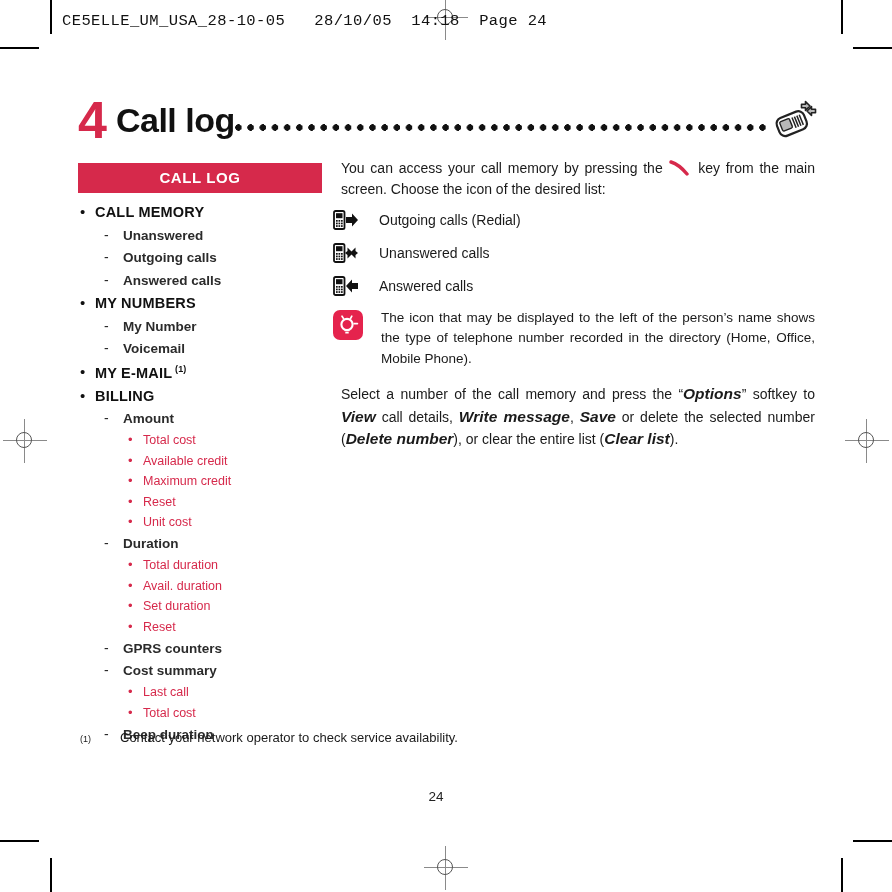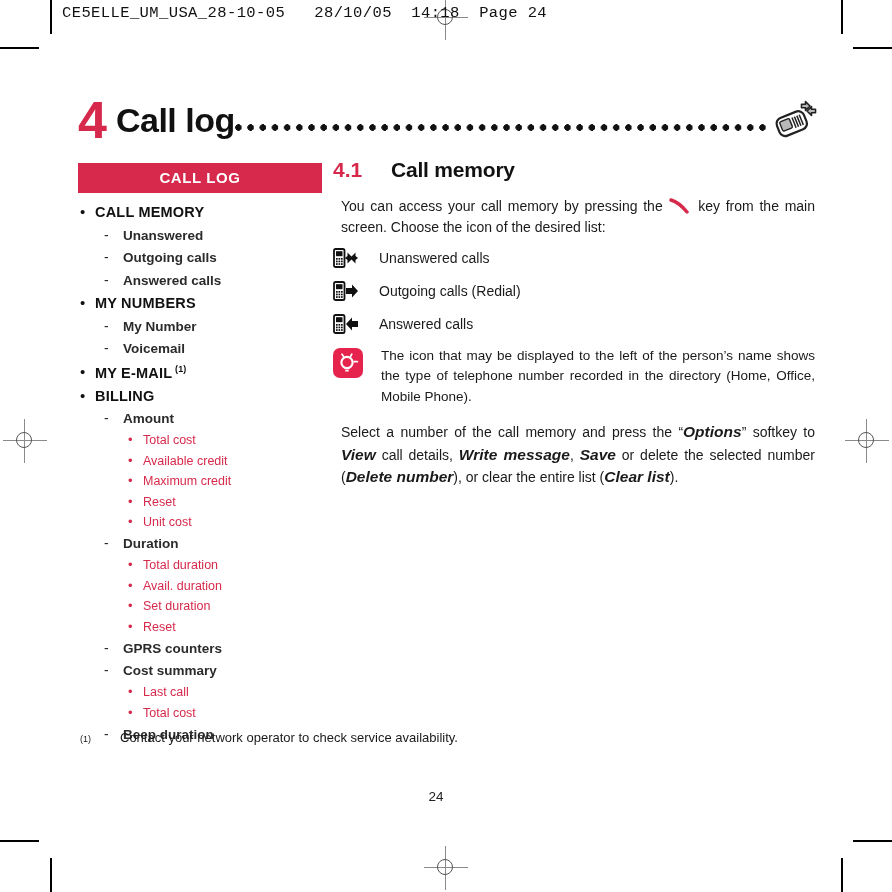--- a/index.html
+++ b/index.html
@@ -35,21 +35,21 @@
     width: 1.4px; height: 44px; background: #8a8a8a;
   }
   .reg-mark .reg-h {
     position: absolute; top: 21px; left: 0;
     height: 1.4px; width: 44px; background: #8a8a8a;
   }
 
   
   .scan-header {
     position: absolute;
-    left: 62px; top: 4px;
+    left: 62px; top: 12px;
     font-family: "Liberation Mono", monospace;
     font-size: 15.5px;
     letter-spacing: 0.4px;
     color: #111;
     white-space: pre;
   }
 
   
   .page {
     position: absolute;
@@ -399,34 +399,52 @@
         </div>
         <div class="toc-l2">
           <span class="bullet">-</span>
           <span class="txt">Beep duration</span>
         </div>
       </div>
   </div>
 
   <div class="main">
 
-    <div class="sec-head">
-      <span class="sec-num">4.1</span>
-      <span class="sec-title">Call memory</span>
-    </div>
 
     <p class="body-txt">
       <span>You can access your call memory by pressing the</span>
       <span class="inline-phone">
         <svg viewBox="0 0 24 16" width="24" height="16">
           <path d="M3 2 C8 3.5 14 8 19 14" stroke="#d6294b" stroke-width="3.4" fill="none" stroke-linecap="round"></path>
         </svg>
       </span>
       <span>key from the main screen. Choose the icon of the desired list:</span>
     </p>
+
+    <div class="icon-row">
+      <span class="ic">
+        <svg viewBox="0 0 26 22" width="26" height="22">
+          <rect x="1" y="2" width="10.5" height="18" rx="1.6" fill="#fff" stroke="#111" stroke-width="1.8"></rect>
+          <rect x="3" y="4.2" width="6.5" height="5" fill="#111"></rect>
+          <g fill="#111">
+            <rect x="3" y="11" width="1.7" height="1.7"></rect>
+              <rect x="5.5" y="11" width="1.7" height="1.7"></rect>
+              <rect x="8" y="11" width="1.7" height="1.7"></rect>
+            <rect x="3" y="13.6" width="1.7" height="1.7"></rect>
+              <rect x="5.5" y="13.6" width="1.7" height="1.7"></rect>
+              <rect x="8" y="13.6" width="1.7" height="1.7"></rect>
+            <rect x="3" y="16.2" width="1.7" height="1.7"></rect>
+              <rect x="5.5" y="16.2" width="1.7" height="1.7"></rect>
+              <rect x="8" y="16.2" width="1.7" height="1.7"></rect>
+          </g>
+          <path d="M13 8 L19 8 L19 4.5 L25 11 L19 17.5 L19 14 L13 14 Z" fill="#111"></path>
+        </svg>
+      </span>
+      <span class="lbl">Outgoing calls (Redial)</span>
+    </div>
 
     <div class="icon-row">
       <span class="ic">
         <svg viewBox="0 0 26 22" width="26" height="22">
           <rect x="1" y="2" width="10.5" height="18" rx="1.6" fill="#fff" stroke="#111" stroke-width="1.8"></rect>
           <rect x="3" y="4.2" width="6.5" height="5" fill="#111"></rect>
           <g fill="#111">
             <rect x="3" y="11" width="1.7" height="1.7"></rect>
               <rect x="5.5" y="11" width="1.7" height="1.7"></rect>
               <rect x="8" y="11" width="1.7" height="1.7"></rect>
@@ -452,42 +470,20 @@
             <rect x="3" y="11" width="1.7" height="1.7"></rect>
               <rect x="5.5" y="11" width="1.7" height="1.7"></rect>
               <rect x="8" y="11" width="1.7" height="1.7"></rect>
             <rect x="3" y="13.6" width="1.7" height="1.7"></rect>
               <rect x="5.5" y="13.6" width="1.7" height="1.7"></rect>
               <rect x="8" y="13.6" width="1.7" height="1.7"></rect>
             <rect x="3" y="16.2" width="1.7" height="1.7"></rect>
               <rect x="5.5" y="16.2" width="1.7" height="1.7"></rect>
               <rect x="8" y="16.2" width="1.7" height="1.7"></rect>
           </g>
-          <path d="M13 8 L19 8 L19 4.5 L25 11 L19 17.5 L19 14 L13 14 Z" fill="#111"></path>
-        </svg>
-      </span>
-      <span class="lbl">Outgoing calls (Redial)</span>
-    </div>
-
-    <div class="icon-row">
-      <span class="ic">
-        <svg viewBox="0 0 26 22" width="26" height="22">
-          <rect x="1" y="2" width="10.5" height="18" rx="1.6" fill="#fff" stroke="#111" stroke-width="1.8"></rect>
-          <rect x="3" y="4.2" width="6.5" height="5" fill="#111"></rect>
-          <g fill="#111">
-            <rect x="3" y="11" width="1.7" height="1.7"></rect>
-              <rect x="5.5" y="11" width="1.7" height="1.7"></rect>
-              <rect x="8" y="11" width="1.7" height="1.7"></rect>
-            <rect x="3" y="13.6" width="1.7" height="1.7"></rect>
-              <rect x="5.5" y="13.6" width="1.7" height="1.7"></rect>
-              <rect x="8" y="13.6" width="1.7" height="1.7"></rect>
-            <rect x="3" y="16.2" width="1.7" height="1.7"></rect>
-              <rect x="5.5" y="16.2" width="1.7" height="1.7"></rect>
-              <rect x="8" y="16.2" width="1.7" height="1.7"></rect>
-          </g>
           <path d="M25 8 L19 8 L19 4.5 L13 11 L19 17.5 L19 14 L25 14 Z" fill="#111"></path>
         </svg>
       </span>
       <span class="lbl">Answered calls</span>
     </div>
 
     <div class="tipbox">
       <span class="tip-icon">
         <svg viewBox="0 0 30 30" width="30" height="30">
           <rect x="0" y="0" width="30" height="30" rx="7" fill="#e5234d"></rect>

